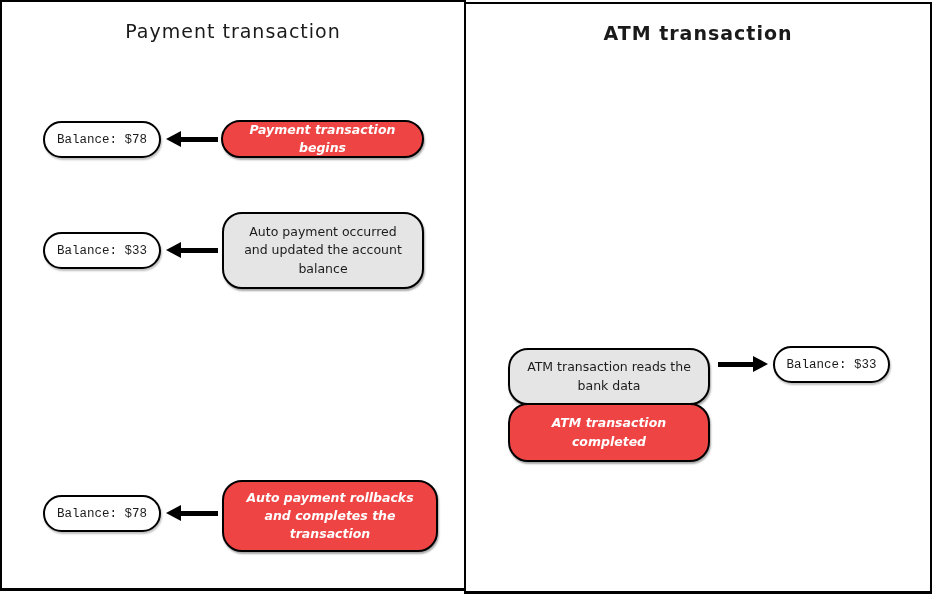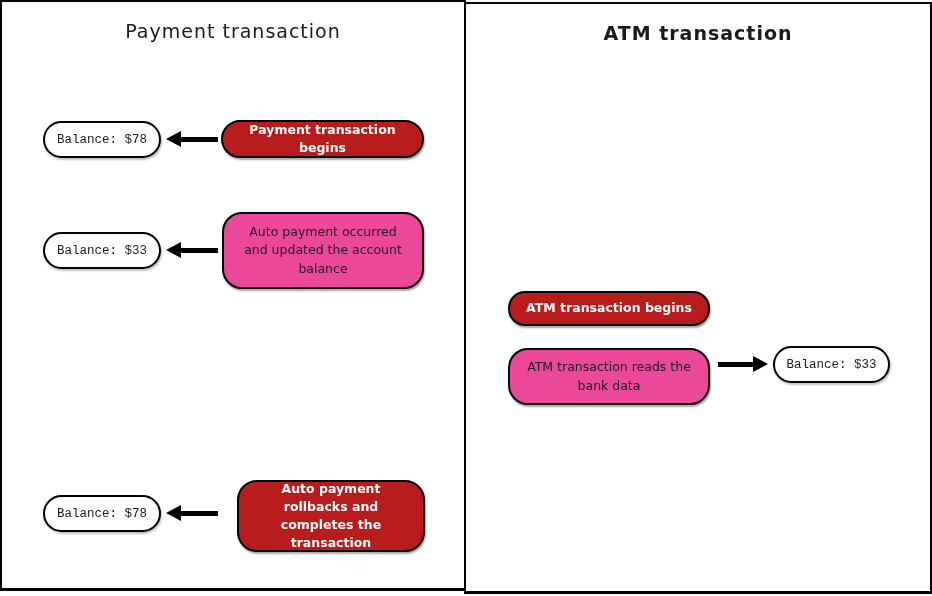--- a/index.html
+++ b/index.html
@@ -39,26 +39,27 @@
     align-items: center;
     justify-content: center;
     text-align: center;
     border: 2px solid #000000;
     font-size: 12.5px;
     line-height: 1.45;
     padding: 4px 14px;
     box-shadow: 1px 2px 2px rgba(0,0,0,0.35);
   }
   .box-dark {
-    background: #b91c1c;
+    background: #ef4444;
     color: #ffffff;
     font-weight: bold;
+    font-style: italic;
   }
   .box-light {
-    background: #ec4899;
+    background: #e5e5e5;
     color: #1c1c1c;
   }
   .pill {
     position: absolute;
     display: flex;
     align-items: center;
     justify-content: center;
     text-align: center;
     background: #ffffff;
     border: 2px solid #000000;
@@ -90,21 +91,21 @@
 
   
   .lp-pill-1 { left: 43px;  top: 121px; width: 118px; height: 37px; }
   .lp-arrow-1{ left: 166px; top: 131px; width: 52px; }
   .lp-box-1  { left: 221px; top: 120px; width: 203px; height: 38px; border-radius: 19px; }
   .lp-pill-2 { left: 43px;  top: 232px; width: 118px; height: 37px; }
   .lp-arrow-2{ left: 166px; top: 242px; width: 52px; }
   .lp-box-2  { left: 222px; top: 212px; width: 202px; height: 77px; border-radius: 20px; }
   .lp-pill-3 { left: 43px;  top: 495px; width: 118px; height: 37px; }
   .lp-arrow-3{ left: 166px; top: 505px; width: 52px; }
-  .lp-box-3  { left: 237px; top: 480px; width: 188px; height: 72px; border-radius: 20px; }
+  .lp-box-3  { left: 222px; top: 480px; width: 216px; height: 72px; border-radius: 20px; }
 
   
   .rp-box-1  { left: 508px; top: 291px; width: 202px; height: 35px; border-radius: 17px; }
   .rp-box-2  { left: 508px; top: 336px; width: 202px; height: 57px; border-radius: 20px; margin-top: 12px; }
   .rp-box-3  { left: 508px; top: 403px; width: 202px; height: 59px; border-radius: 20px; }
   .rp-arrow  { left: 718px; top: 356px; width: 50px; }
   .rp-pill   { left: 773px; top: 346px; width: 117px; height: 37px; }
 </style>
 </head>
 <body>
@@ -133,21 +134,21 @@
   </div>
   <div class="box box-light lp-box-2">Auto payment occurred and updated the account balance</div>
 
   <div class="pill lp-pill-3">Balance: $78</div>
   <div class="arrow lp-arrow-3">
     <span class="head-left"></span>
       <span class="shaft"></span>
   </div>
   <div class="box box-dark lp-box-3">Auto payment rollbacks and completes the transaction</div>
 
-  <div class="box box-dark rp-box-1">ATM transaction begins</div>
   <div class="box box-light rp-box-2">ATM transaction reads the bank data</div>
+  <div class="box box-dark rp-box-3">ATM transaction completed</div>
   <div class="arrow rp-arrow">
     <span class="shaft"></span>
       <span class="head-right"></span>
   </div>
   <div class="pill rp-pill">Balance: $33</div>
 
 </div>
 
 </body></html>

